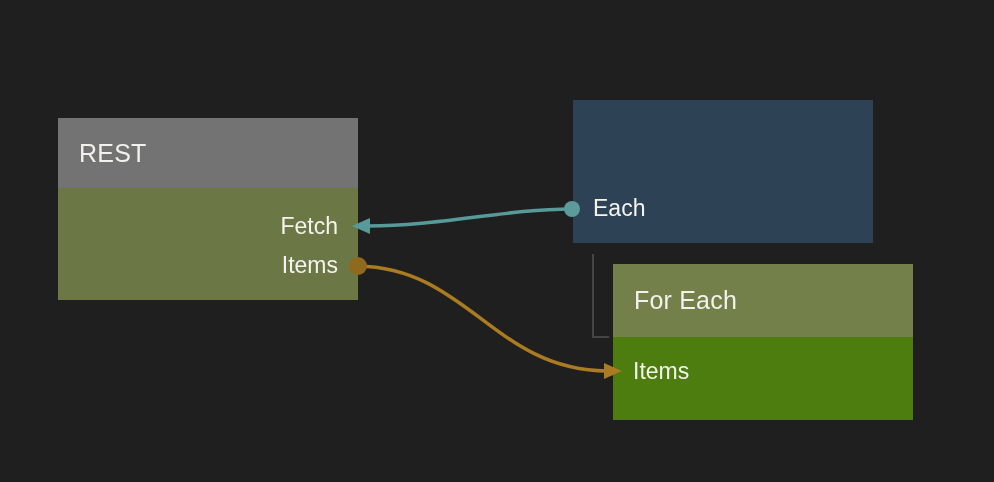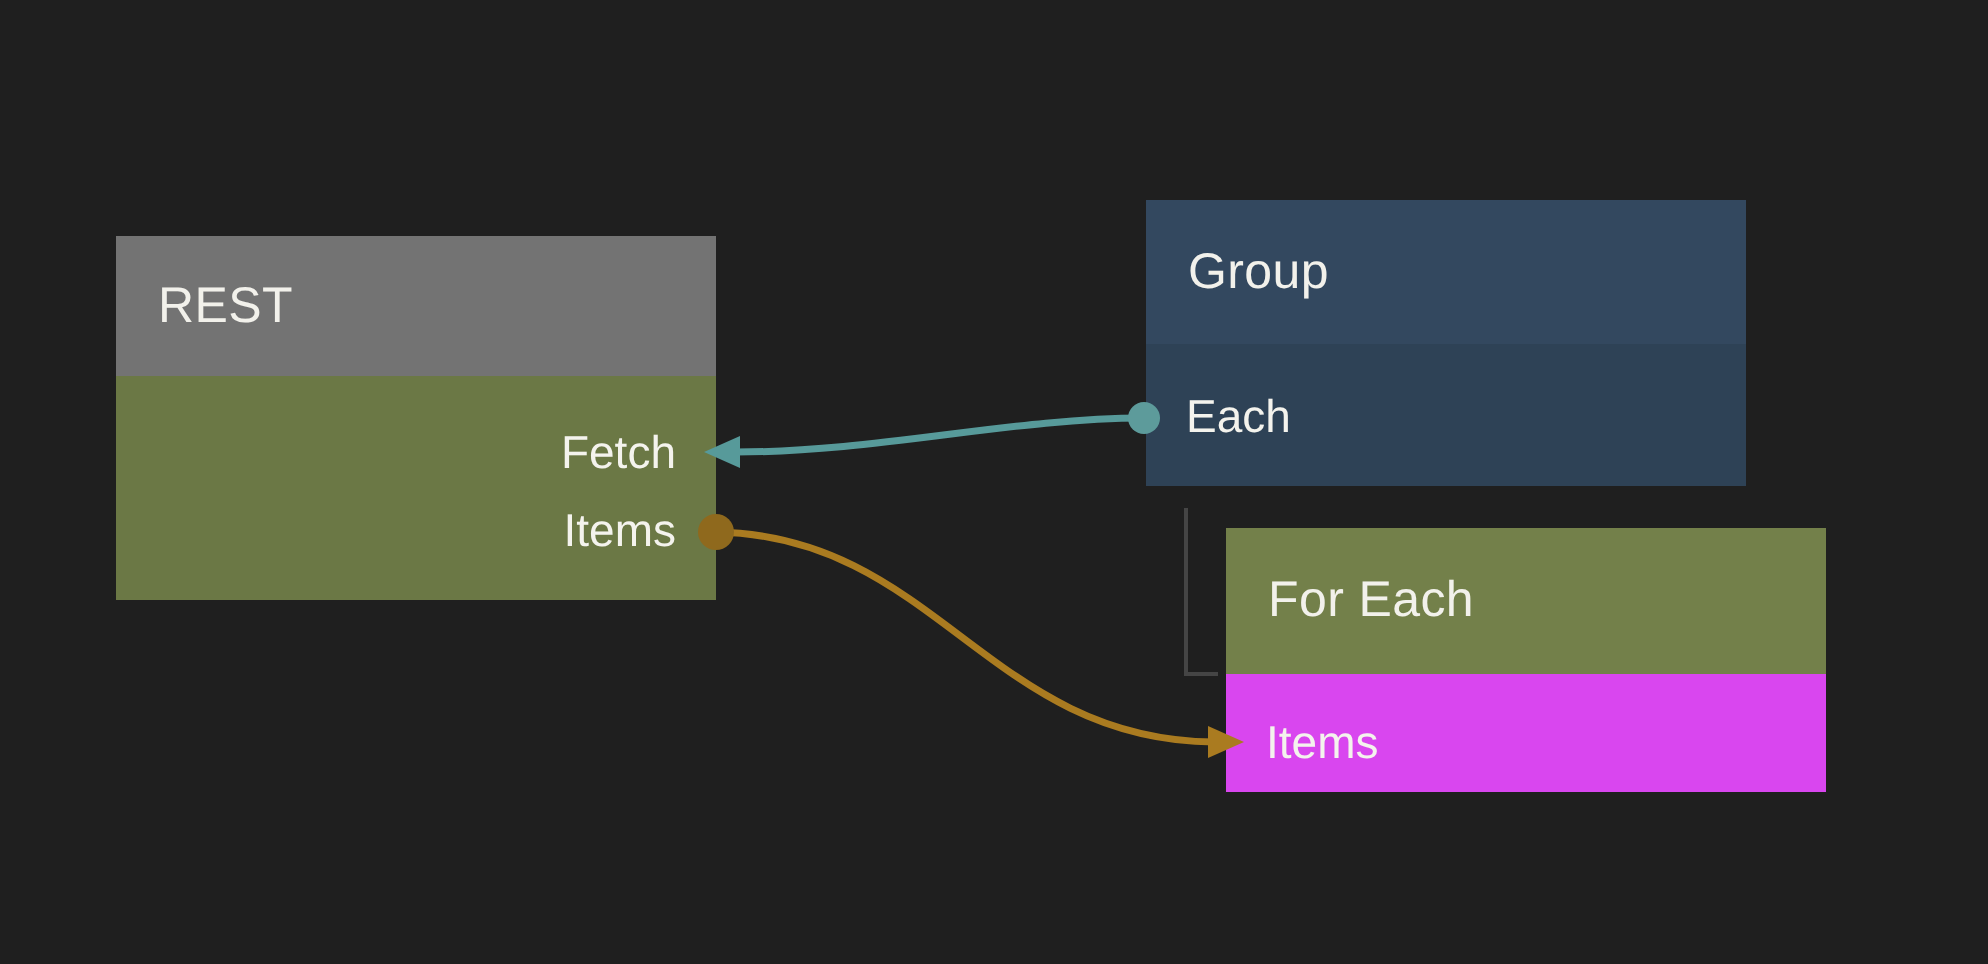--- a/index.html
+++ b/index.html
@@ -49,21 +49,21 @@
   .node-rest .node-header { height: 70px; background: #737373; }
   .port-rest-fetch { top: 92px; }
   .port-rest-items { top: 131px; }
 
   
   .node-group { left: 573px; top: 100px; width: 300px; height: 143px; background: #2e4256; }
   .node-group .node-header { height: 72px; background: #33485f; }
   .port-group-click { top: 92px; }
 
   
-  .node-foreach { left: 613px; top: 264px; width: 300px; height: 132px; background: #d946ef; text-align: right; }
+  .node-foreach { left: 613px; top: 264px; width: 300px; height: 156px; background: #4d7c0f; text-align: right; }
   .node-foreach .node-header { height: 73px; background: #73804a; }
   .port-foreach-items { top: 91px; }
 
   .wire-layer {
     position: absolute;
     left: 0;
     top: 0;
     width: 994px;
     height: 482px;
     pointer-events: none;
@@ -90,23 +90,20 @@
     </div>
     <div class="port port-right port-rest-fetch">
       <span>Fetch</span>
     </div>
     <div class="port port-right port-rest-items">
       <span>Items</span>
     </div>
   </div>
 
   <div class="node node-group">
-    <div class="node-header">
-      <span class="node-title">Group</span>
-    </div>
     <div class="port port-left port-group-click">
       <span>Each</span>
     </div>
   </div>
 
   <div class="node node-foreach">
     <div class="node-header">
       <span class="node-title">For Each</span>
     </div>
     <div class="port port-left port-foreach-items">

